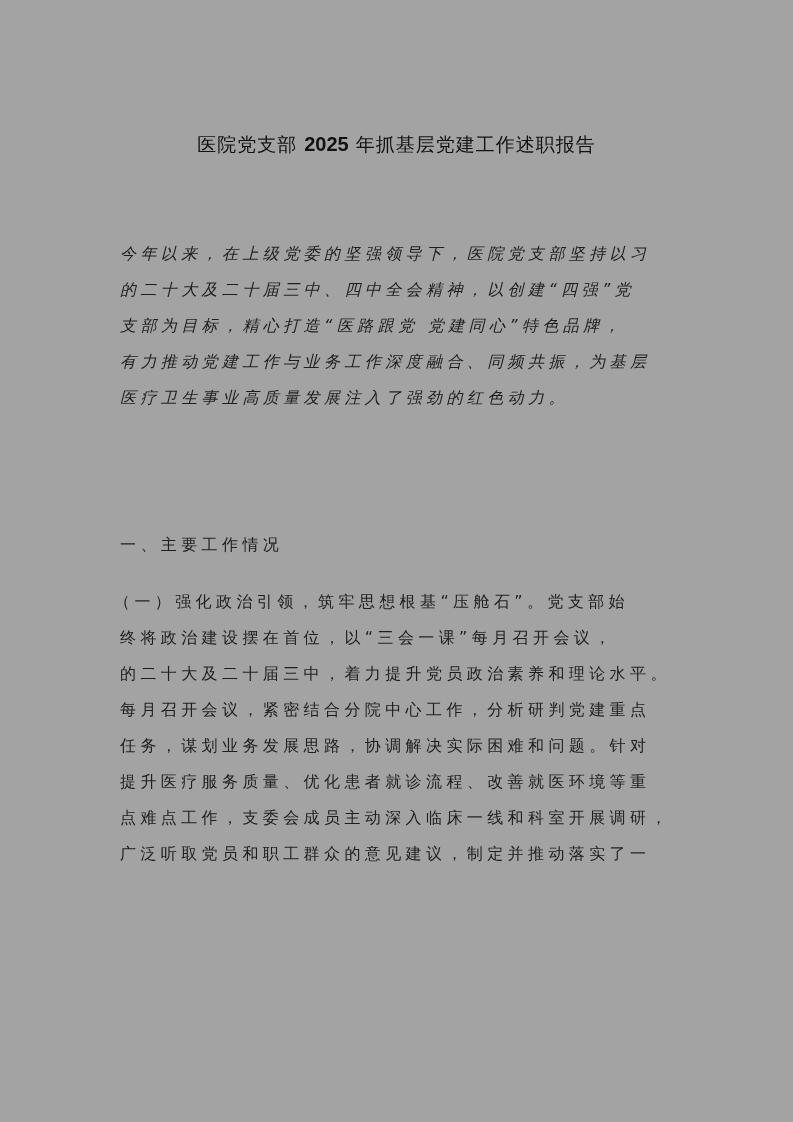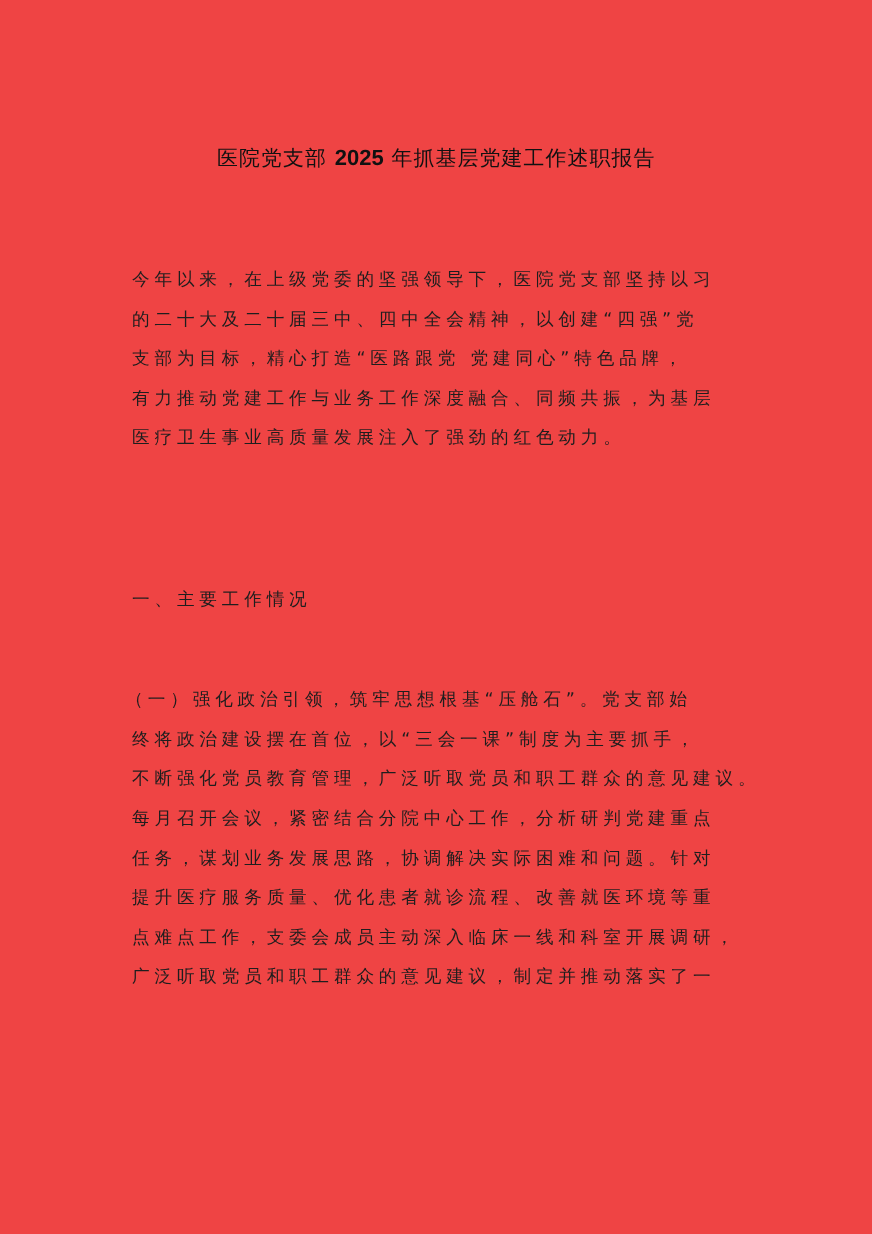--- a/index.html
+++ b/index.html
@@ -13,21 +13,21 @@
       position: relative;
       overflow: hidden;
       font-family: "DejaVu Sans", "Liberation Sans", sans-serif;
       color: #1a1a1a;
     }
     .page {
       position: absolute;
       left: 0; top: 0;
       width: 793px;
       height: 1122px;
-      background: #ef4444;
+      background: #a3a3a3;
     }
     .title {
       position: absolute;
       left: 0;
       top: 130px;
       width: 793px;
       text-align: center;
       font-size: 19px;
       line-height: 28px;
       letter-spacing: 1px;
@@ -50,23 +50,23 @@
       height: 36px;
       line-height: 36px;
       font-size: 16px;
       letter-spacing: 4.4px;
       white-space: nowrap;
       color: #1e1e1e;
     }
     .line.indent-paren {
       margin-left: -6px;
     }
-    #intro { top: 236px; }
+    #intro { top: 236px; font-style: italic; }
     #section1 { top: 527px; }
-    #sub1 { top: 618px; }
+    #sub1 { top: 584px; }
   </style>
 </head>
 <body>
 
 <div class="page">
 
   <div class="title">
     <span>医院党支部</span><span> </span><span class="year">2025</span><span> </span><span>年抓基层党建工作述职报告</span>
   </div>
 
@@ -77,22 +77,22 @@
     <span class="line">有力推动党建工作与业务工作深度融合、同频共振，为基层</span>
     <span class="line">医疗卫生事业高质量发展注入了强劲的红色动力。</span>
   </div>
 
   <div class="block" id="section1">
     <span class="line">一、主要工作情况</span>
   </div>
 
   <div class="block" id="sub1">
     <span class="line indent-paren">（一）强化政治引领，筑牢思想根基“压舱石”。党支部始</span>
-    <span class="line">终将政治建设摆在首位，以“三会一课”制度为主要抓手，</span>
-    <span class="line">不断强化党员教育管理，广泛听取党员和职工群众的意见建议。</span>
+    <span class="line">终将政治建设摆在首位，以“三会一课”每月召开会议，</span>
+    <span class="line">的二十大及二十届三中，着力提升党员政治素养和理论水平。</span>
     <span class="line">每月召开会议，紧密结合分院中心工作，分析研判党建重点</span>
     <span class="line">任务，谋划业务发展思路，协调解决实际困难和问题。针对</span>
     <span class="line">提升医疗服务质量、优化患者就诊流程、改善就医环境等重</span>
     <span class="line">点难点工作，支委会成员主动深入临床一线和科室开展调研，</span>
     <span class="line">广泛听取党员和职工群众的意见建议，制定并推动落实了一</span>
   </div>
 
 </div>
 
 </body></html>

